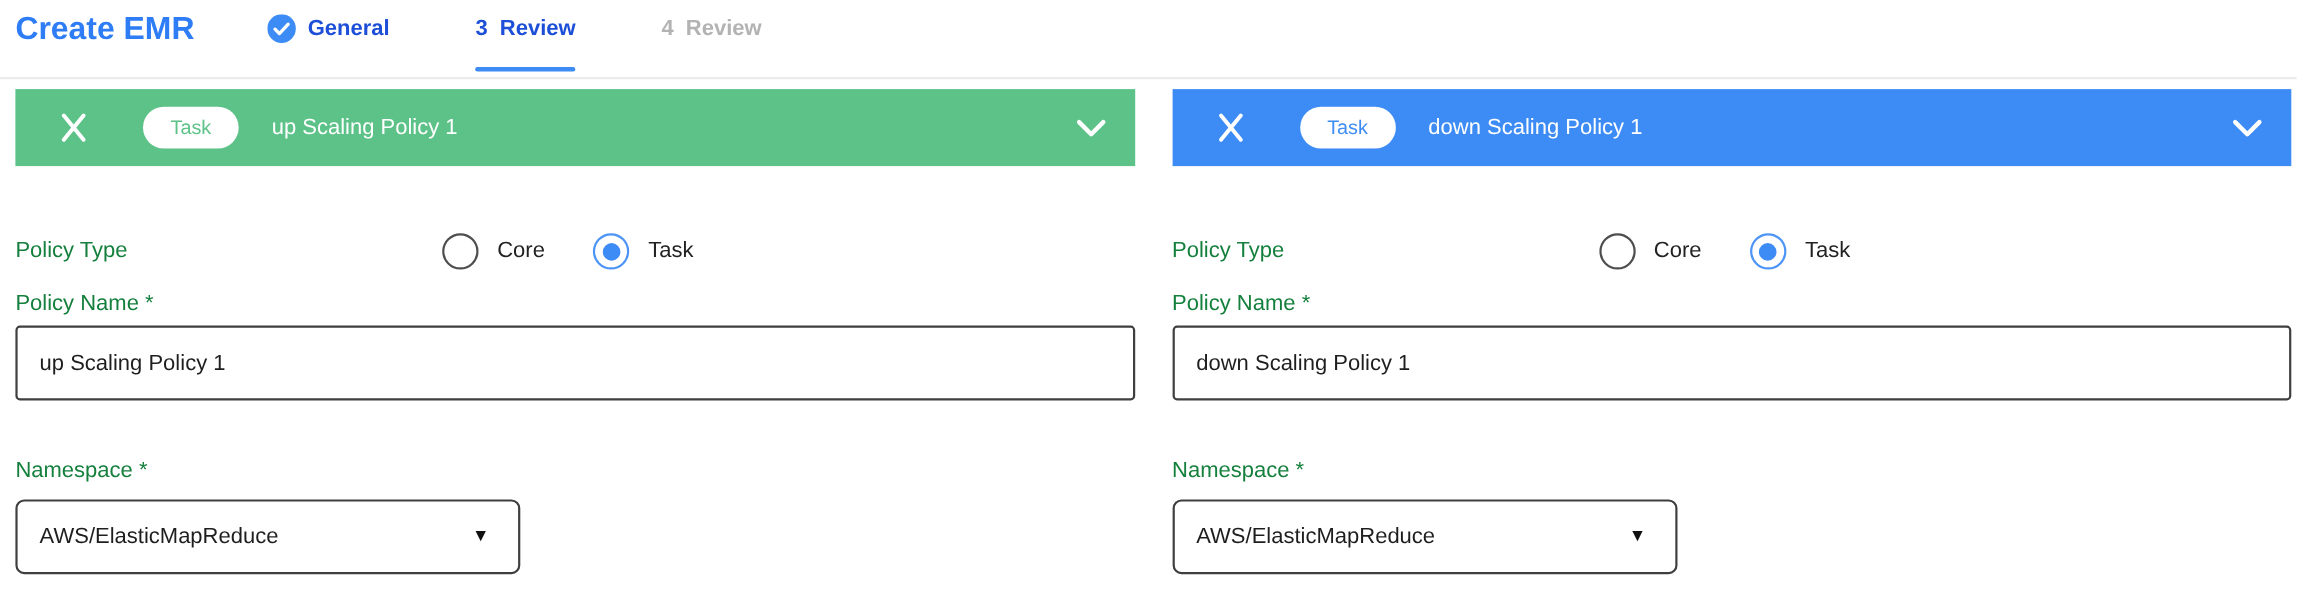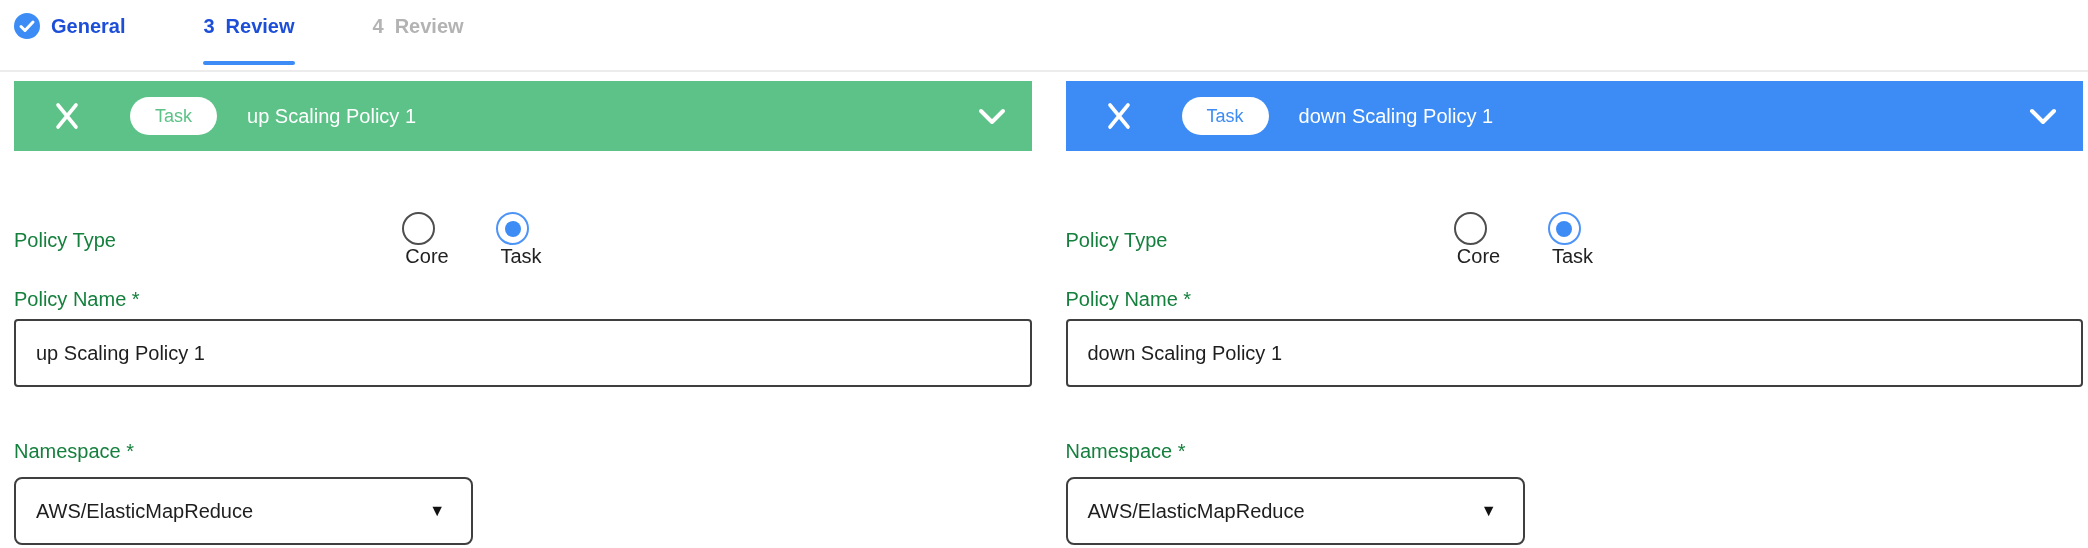--- a/index.html
+++ b/index.html
@@ -52,21 +52,21 @@
     font-size: 18px; line-height: 1; flex: none;
   }
   .panel-title { margin-left: 30px; font-size: 20px; font-weight: 400; }
   .chevron { margin-left: auto; width: 28px; height: 17px; cursor: pointer; flex: none; }
 
   
   .row-type { margin-top: 61px; display: flex; align-items: center; }
   .field-label { font-size: 20px; color: #15803d; }
   .row-type .field-label { width: 388px; flex: none; }
   .radio-group { display: flex; align-items: center; }
-  .radio-opt { display: flex; align-items: center; margin-right: 44px; cursor: pointer; flex-direction: column; }
+  .radio-opt { display: flex; align-items: center; margin-right: 44px; cursor: pointer; }
   .radio-circle {
     width: 33px; height: 33px; border-radius: 50%;
     border: 2px solid #4e4e4e; background: #fff; margin-right: 17px;
     display: flex; align-items: center; justify-content: center; flex: none;
   }
   .radio-circle.checked { border-color: #4d94f7; }
   .radio-dot { width: 16px; height: 16px; border-radius: 50%; background: #3d8cf5; }
   .radio-label { font-size: 20px; color: #222; }
 
   .name-label { margin-top: 20px; }
@@ -84,20 +84,21 @@
     display: flex; align-items: center; justify-content: space-between;
     padding: 0 26px 0 20px; font-size: 20px; color: #1e1e1e;
     background: #fff; cursor: pointer;
   }
   .caret { font-size: 16px; color: #111; line-height: 1; }
 </style>
 </head>
 <body>
 
 <div class="wizard-header">
+  <div class="app-title">Create EMR</div>
 
   <div class="step">
     <svg class="step-check" viewBox="0 0 26 26">
       <circle cx="13" cy="13" r="13" fill="#3d8cf5"></circle>
       <path d="M7 13.5l4 4 8-8.5" stroke="#fff" stroke-width="3" fill="none" stroke-linecap="round" stroke-linejoin="round"></path>
     </svg>
     <span>General</span>
   </div>
 
 

